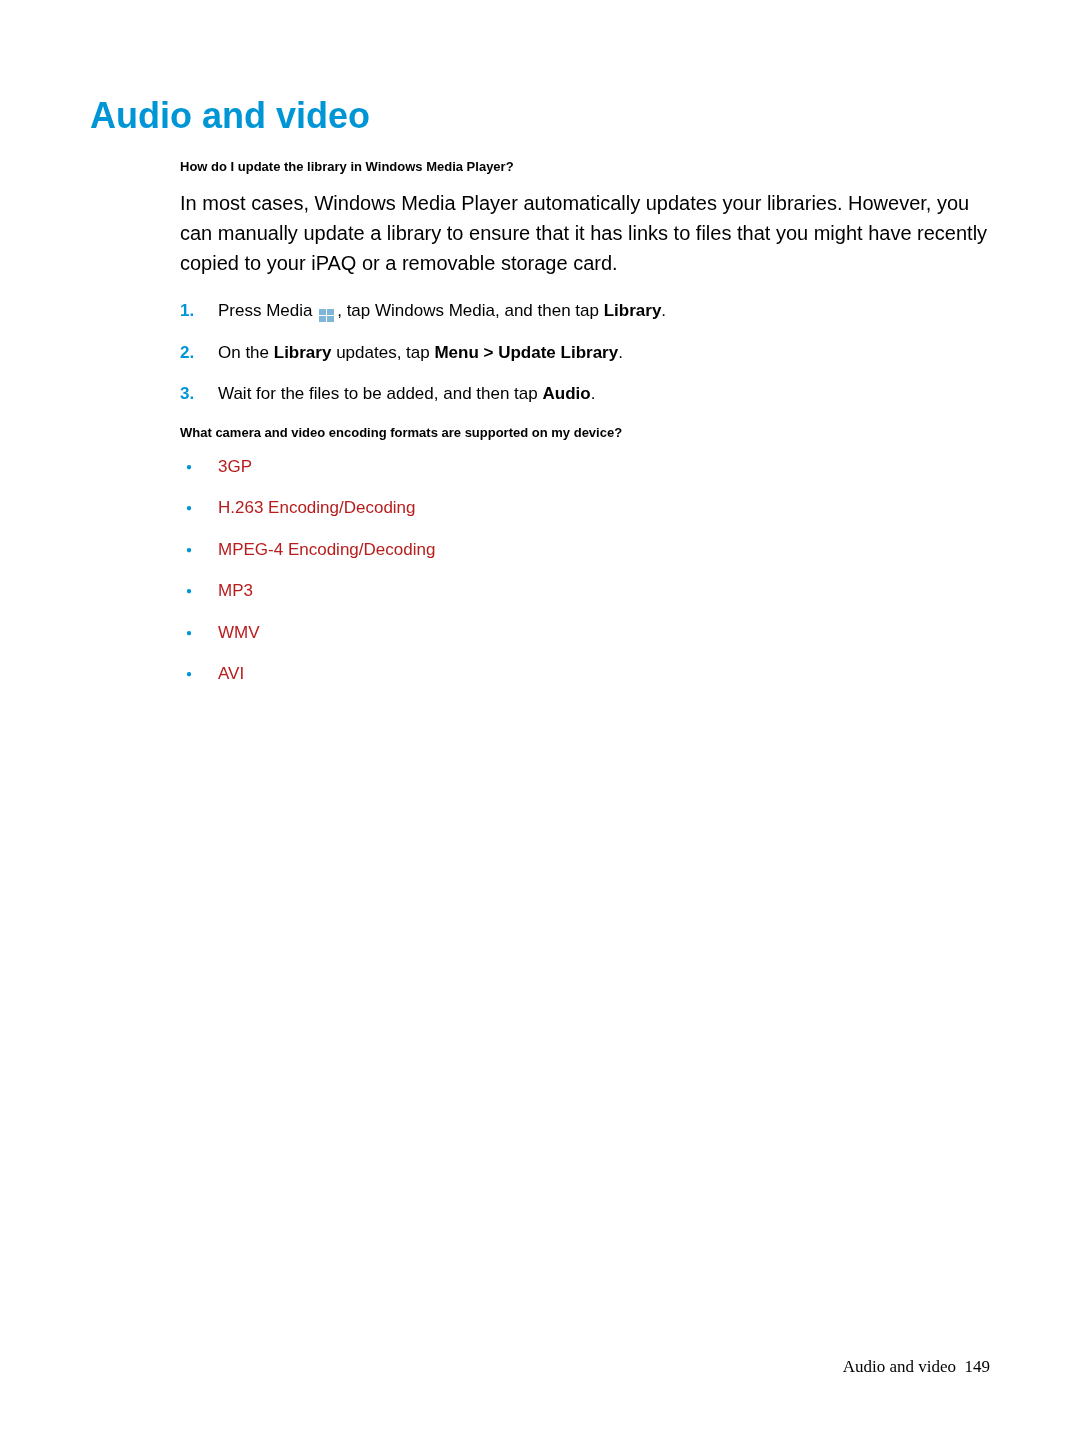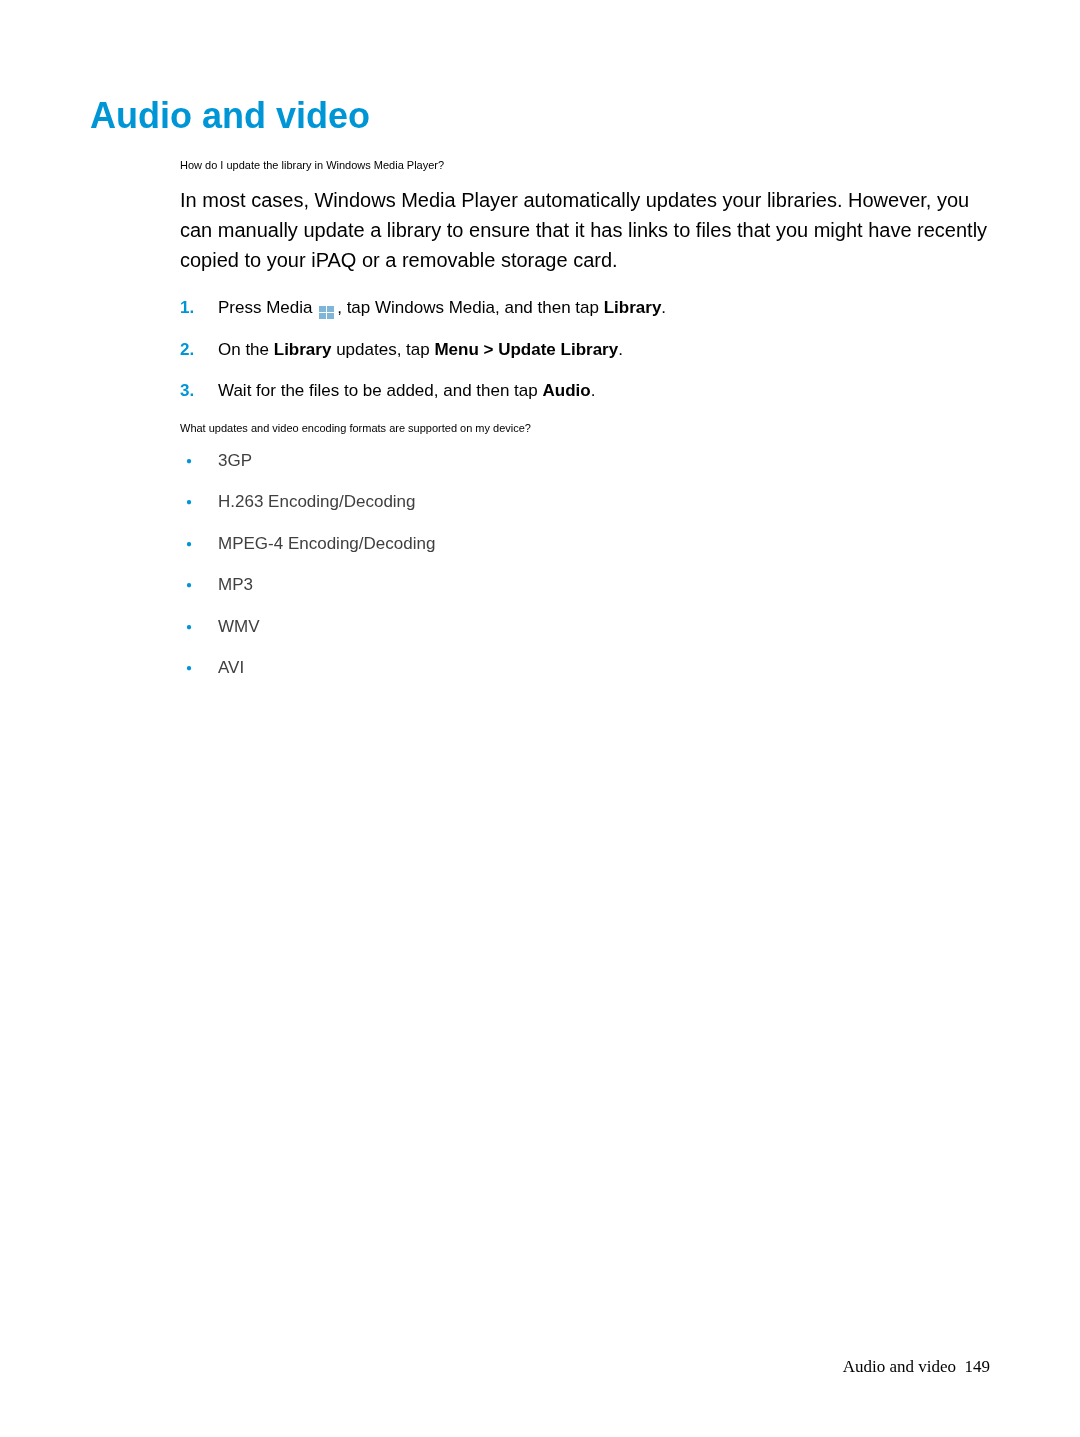--- a/index.html
+++ b/index.html
@@ -19,22 +19,22 @@
       color: #0096d6;
       font-size: 36px;
       font-weight: bold;
       font-family: Arial, Helvetica, sans-serif;
       margin-bottom: 22px;
     }
     .content-area {
       padding-left: 90px;
     }
     .section-heading {
-      font-size: 11px;
-      font-weight: normal;
+      font-size: 13px;
+      font-weight: bold;
       color: #000000;
       margin-bottom: 14px;
     }
     .body-paragraph {
       font-size: 20px;
       color: #000000;
       line-height: 1.5;
       margin-bottom: 20px;
     }
     .numbered-list {
@@ -54,21 +54,21 @@
       left: 0;
       color: #0096d6;
       font-weight: bold;
     }
     .bulleted-list {
       list-style: none;
       margin-bottom: 18px;
     }
     .bulleted-list li {
       font-size: 17px;
-      color: #404040;
+      color: #b91c1c;
       line-height: 1.5;
       margin-bottom: 16px;
       position: relative;
       padding-left: 38px;
       margin-top: 6px;
     }
     .bulleted-list li::before {
       content: "●";
       position: absolute;
       left: 6px;
@@ -123,21 +123,21 @@
     <li>
       <span class="list-number">2.</span>
       <span>On the </span><span class="bold">Library</span><span> updates, tap </span><span class="bold">Menu &gt; Update Library</span><span>.</span>
     </li>
     <li>
       <span class="list-number">3.</span>
       <span>Wait for the files to be added, and then tap </span><span class="bold">Audio</span><span>.</span>
     </li>
   </ol>
 
-  <h2 class="section-heading">What updates and video encoding formats are supported on my device?</h2>
+  <h2 class="section-heading">What camera and video encoding formats are supported on my device?</h2>
 
   <ul class="bulleted-list">
     <li>3GP</li>
     <li>H.263 Encoding/Decoding</li>
     <li>MPEG-4 Encoding/Decoding</li>
     <li>MP3</li>
     <li>WMV</li>
     <li>AVI</li>
   </ul>
 

